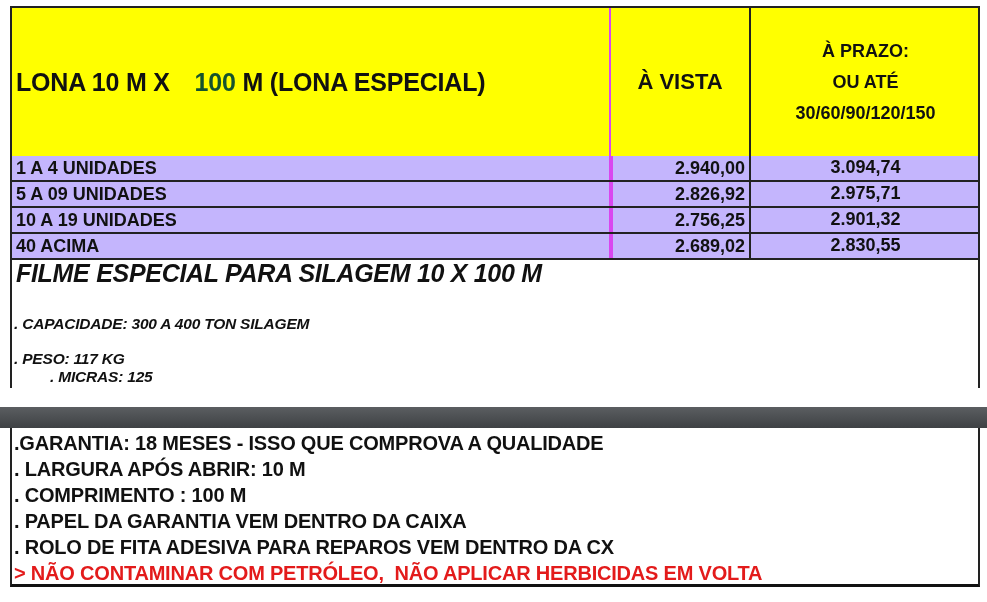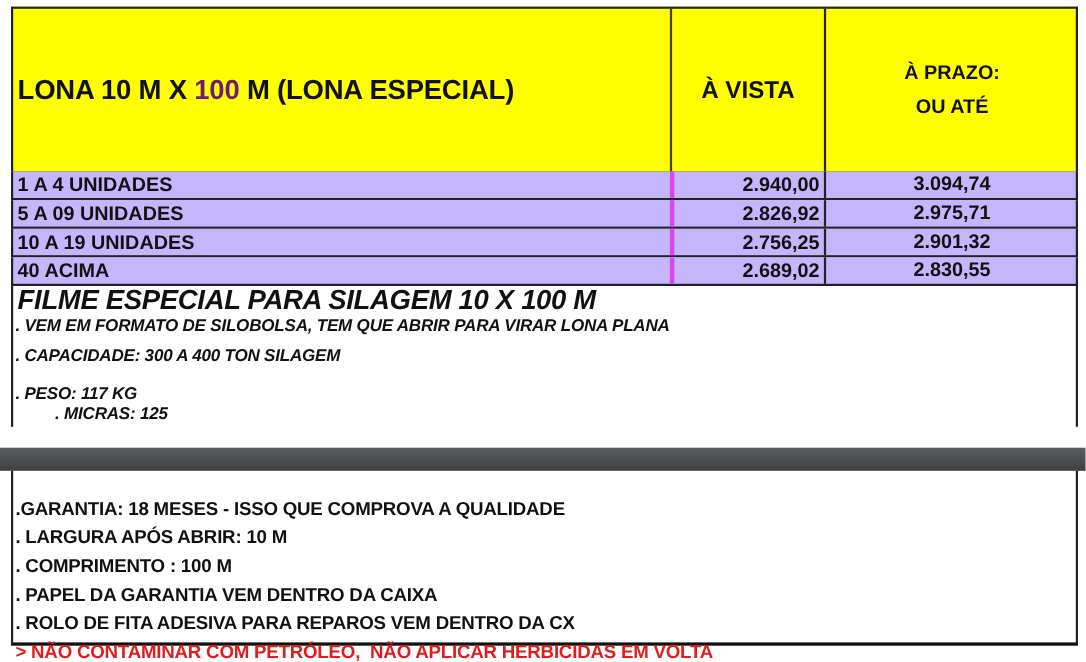--- a/index.html
+++ b/index.html
@@ -9,22 +9,22 @@
   }
   .abs { position: absolute; }
 
   
   #hdr {
     left: 10px; top: 6px; width: 966px; height: 148px;
     background: #ffff00; border: 2px solid #222; border-bottom: 2px solid #222;
   }
   .hcell { position: absolute; top: 0; height: 148px; display: flex; align-items: center; }
   #h-title { left: 0; width: 595px; padding-left: 4px; font-size: 25px; font-weight: bold; letter-spacing: -0.2px; border-radius: 15px; }
-  #h-title .red { color: #701a75; }
-  #h-vista { left: 597px; width: 138px; justify-content: center; font-size: 22px; font-weight: bold; border-left: 2px solid #404040; }
+  #h-title .red { color: #14532d; margin-left: 18px; }
+  #h-vista { left: 597px; width: 138px; justify-content: center; font-size: 22px; font-weight: bold; border-left: 2px solid #d946ef; }
   #h-prazo { left: 737px; width: 229px; justify-content: center; text-align: center; font-size: 18px; font-weight: bold; line-height: 31px; border-left: 2px solid #222; flex-direction: column; }
 
   
   .row { position: absolute; left: 10px; width: 966px; height: 24px; border: 2px solid #222; border-top: none; background: #c4b5fd; text-decoration: underline; }
   .row .c1 { position: absolute; left: 0; width: 595px; height: 24px; line-height: 24px; padding-left: 4px; font-size: 18px; font-weight: bold; }
   .row .c2 { position: absolute; left: 597px; width: 132px; height: 24px; line-height: 24px; text-align: right; padding-right: 6px; font-size: 18px; font-weight: bold; border-left: 4px solid #d946ef; }
   .row .c3 { position: absolute; left: 737px; width: 229px; height: 24px; line-height: 22px; text-align: center; font-size: 18px; font-weight: bold; border-left: 2px solid #222; }
 
   
   #desc {
@@ -38,36 +38,37 @@
   #sep {
     left: 0; top: 407px; width: 987px; height: 21px;
     background: linear-gradient(#5b5e61, #3e4144);
   }
 
   
   #lower {
     left: 10px; top: 428px; width: 966px; height: 156px;
     border-left: 2px solid #222; border-right: 2px solid #222; border-bottom: 3px solid #111;
   }
-  .lline { position: absolute; left: 2px; font-size: 17px; font-weight: bold; letter-spacing: -0.2px; margin-top: 21px; }
+  .lline { position: absolute; left: 2px; font-size: 20px; font-weight: bold; letter-spacing: -0.2px; }
   .lline.warn { color: #e31b1b; }
 </style>
 </head>
 <body>
 
 <div id="hdr" class="abs">
   <div id="h-title" class="hcell">
     <span style="white-space:pre">LONA 10 M X </span>
       <span class="red">100</span>
       <span style="white-space:pre"> M (LONA ESPECIAL)</span>
   </div>
   <div id="h-vista" class="hcell">À VISTA</div>
   <div id="h-prazo" class="hcell">
     <div>À PRAZO:</div>
     <div>OU ATÉ</div>
+    <div>30/60/90/120/150</div>
   </div>
 </div>
 
 <div class="row" style="top:156px;">
   <div class="c1">1 A 4 UNIDADES</div>
   <div class="c2">2.940,00</div>
   <div class="c3">3.094,74</div>
 </div>
 <div class="row" style="top:182px;">
   <div class="c1">5 A 09 UNIDADES</div>
@@ -80,21 +81,20 @@
   <div class="c3">2.901,32</div>
 </div>
 <div class="row" style="top:234px;">
   <div class="c1">40 ACIMA</div>
   <div class="c2">2.689,02</div>
   <div class="c3">2.830,55</div>
 </div>
 
 <div id="desc" class="abs">
   <div id="desc-title">FILME ESPECIAL PARA SILAGEM 10 X 100 M</div>
-  <div class="dline" style="top:30px;">. VEM EM FORMATO DE SILOBOLSA, TEM QUE ABRIR PARA VIRAR LONA PLANA</div>
   <div class="dline" style="top:57px;">. CAPACIDADE: 300 A 400 TON SILAGEM</div>
   <div class="dline" style="top:92px;">. PESO: 117 KG</div>
   <div class="dline" style="top:110px;margin-left:36px;">. MICRAS: 125</div>
 </div>
 
 <div id="sep" class="abs"></div>
 
 <div id="lower" class="abs">
   <div class="lline" style="top:4px;">.GARANTIA: 18 MESES - ISSO QUE COMPROVA A QUALIDADE</div>
   <div class="lline" style="top:30px;">. LARGURA APÓS ABRIR: 10 M</div>

